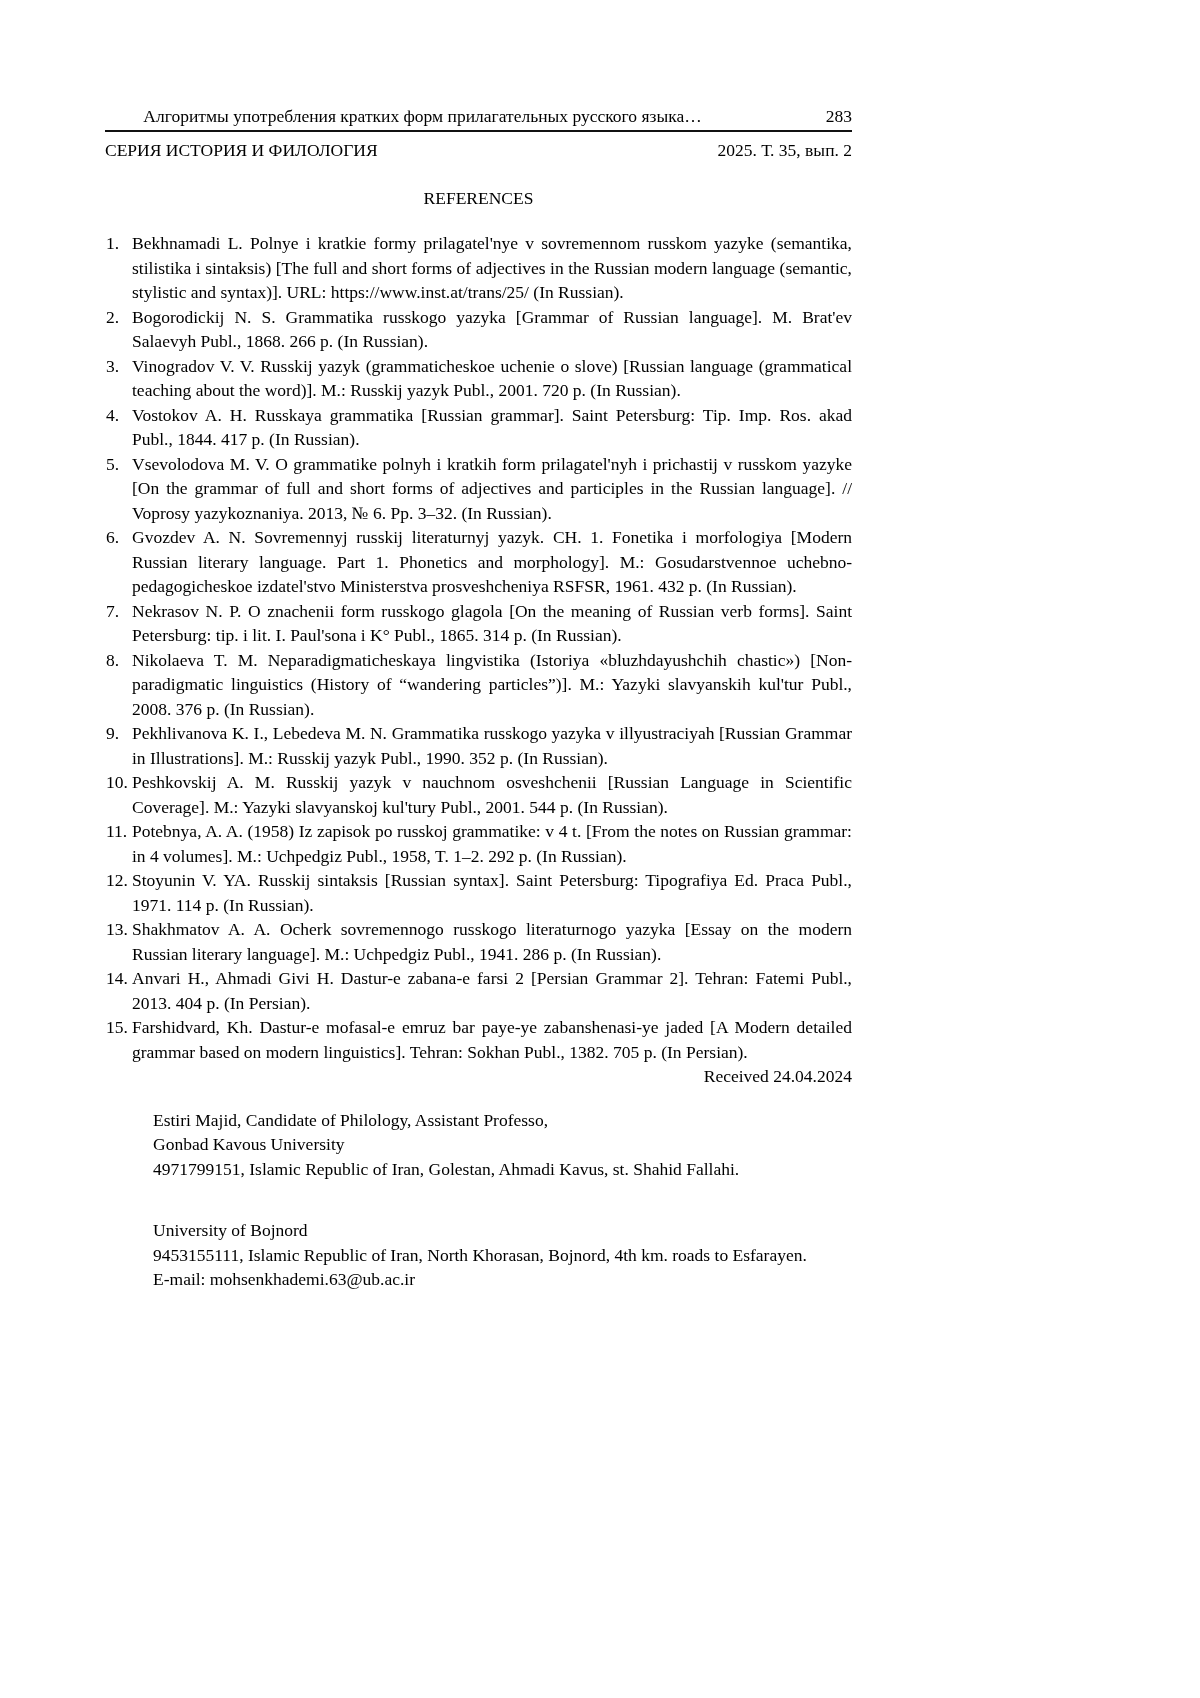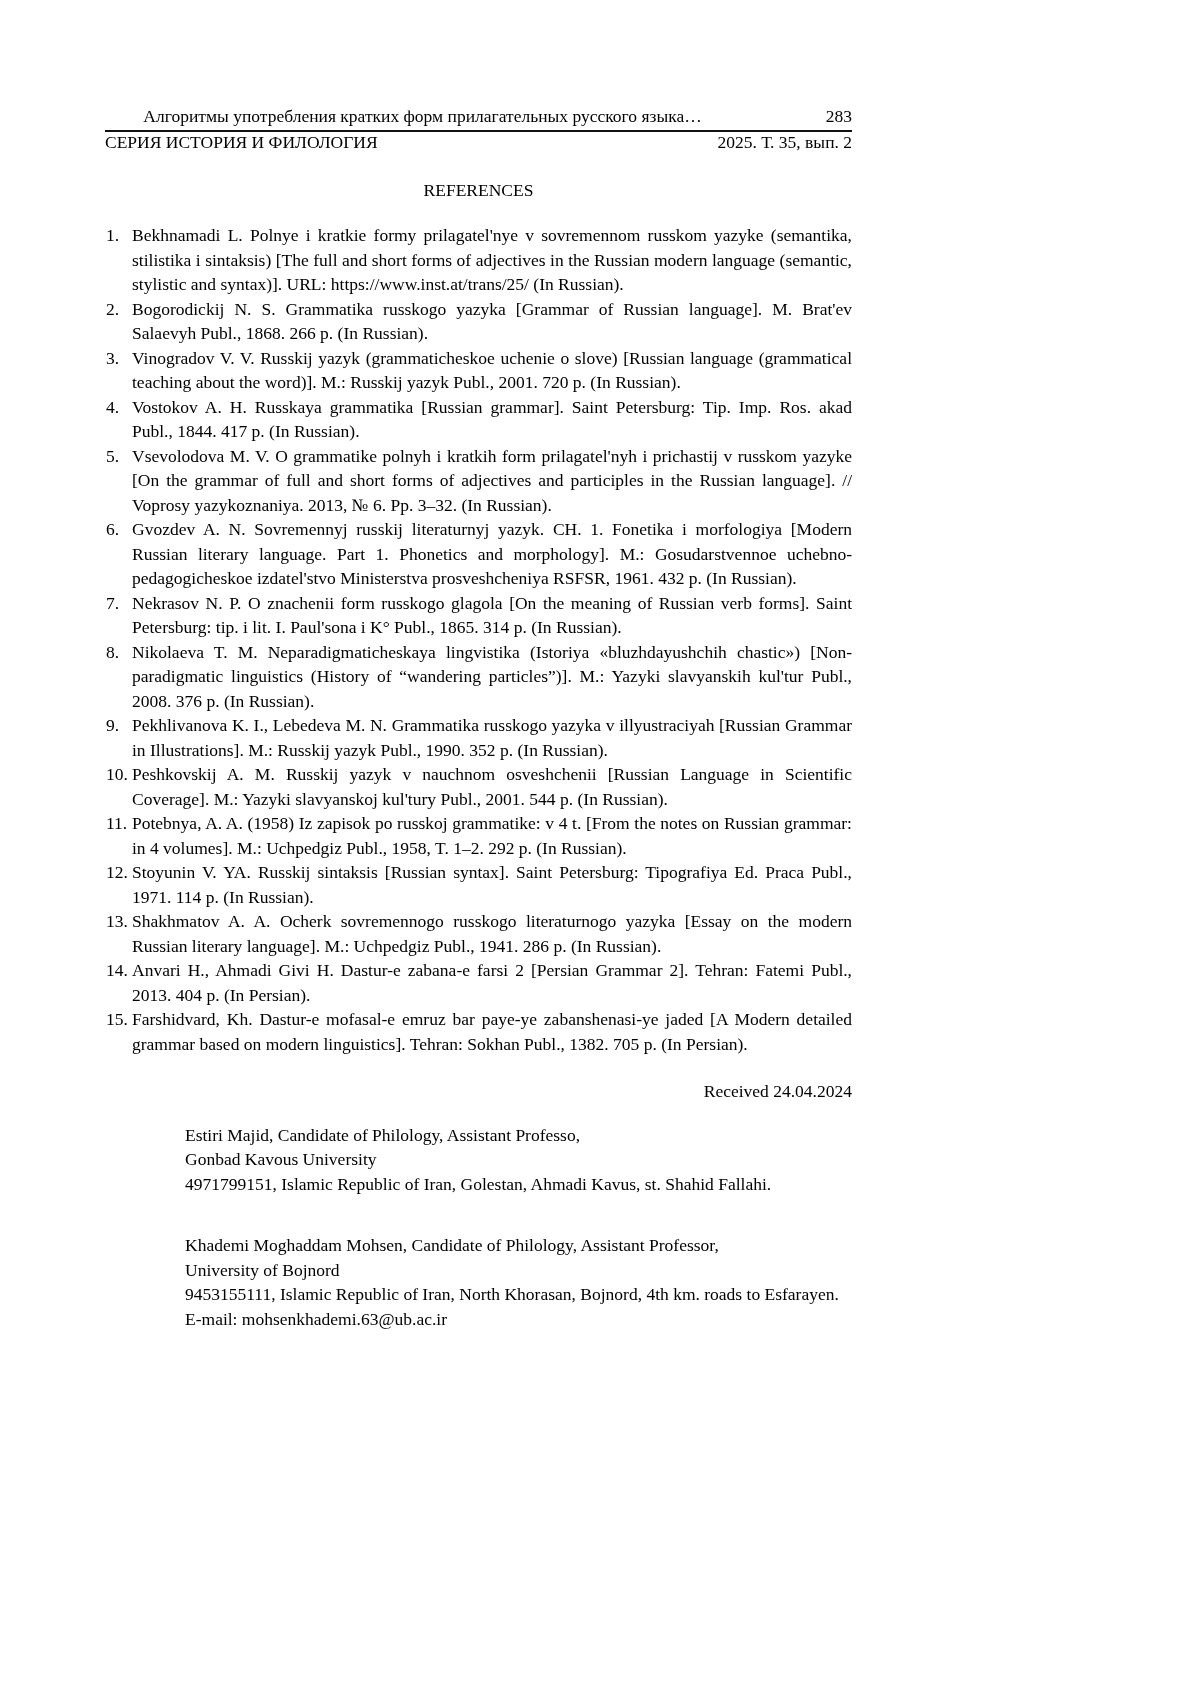--- a/index.html
+++ b/index.html
@@ -36,21 +36,21 @@
     min-width: 112px;
     text-align: right;
   }
   .header-rule {
     border-bottom: 2.5px solid #111111;
     height: 0;
   }
   .head-row2 {
     display: flex;
     justify-content: space-between;
-    padding-top: 0;
+    padding-top: 8px;
   }
   
   .refs-title {
     text-align: center;
     margin-top: 27px;
     margin-bottom: 22px;
   }
   
   .refs {
     line-height: 24.5px;
@@ -63,26 +63,25 @@
   .ref-num {
     position: absolute;
     left: 1px;
     top: 0;
   }
   .ref-authors {
   }
   
   .received {
     text-align: right;
-    margin-top: 23px;
     line-height: 24.5px;
   }
   
   .author-block {
-    margin-left: 80px;
+    margin-left: 48px;
     line-height: 24.5px;
   }
   .author-block.first {
     margin-top: 19px;
   }
   .author-block.second {
     margin-top: 37px;
   }
 </style>
 </head>
@@ -122,19 +121,18 @@
 
   <div class="received">Received 24.04.2024</div>
 
   <div class="author-block first">
     <div>Estiri Majid, Candidate of Philology, Assistant Professo,</div>
     <div>Gonbad Kavous University</div>
     <div>4971799151, Islamic Republic of Iran, Golestan, Ahmadi Kavus, st. Shahid Fallahi.</div>
   </div>
 
   <div class="author-block second">
-    <div>Khademi Moghaddam Mohsen, Candidate of Philology, Assistant Professor,</div>
     <div>University of Bojnord</div>
     <div>9453155111, Islamic Republic of Iran, North Khorasan, Bojnord, 4th km. roads to Esfarayen.</div>
     <div>E-mail: mohsenkhademi.63@ub.ac.ir</div>
   </div>
 
 </div>
 
 </body></html>

